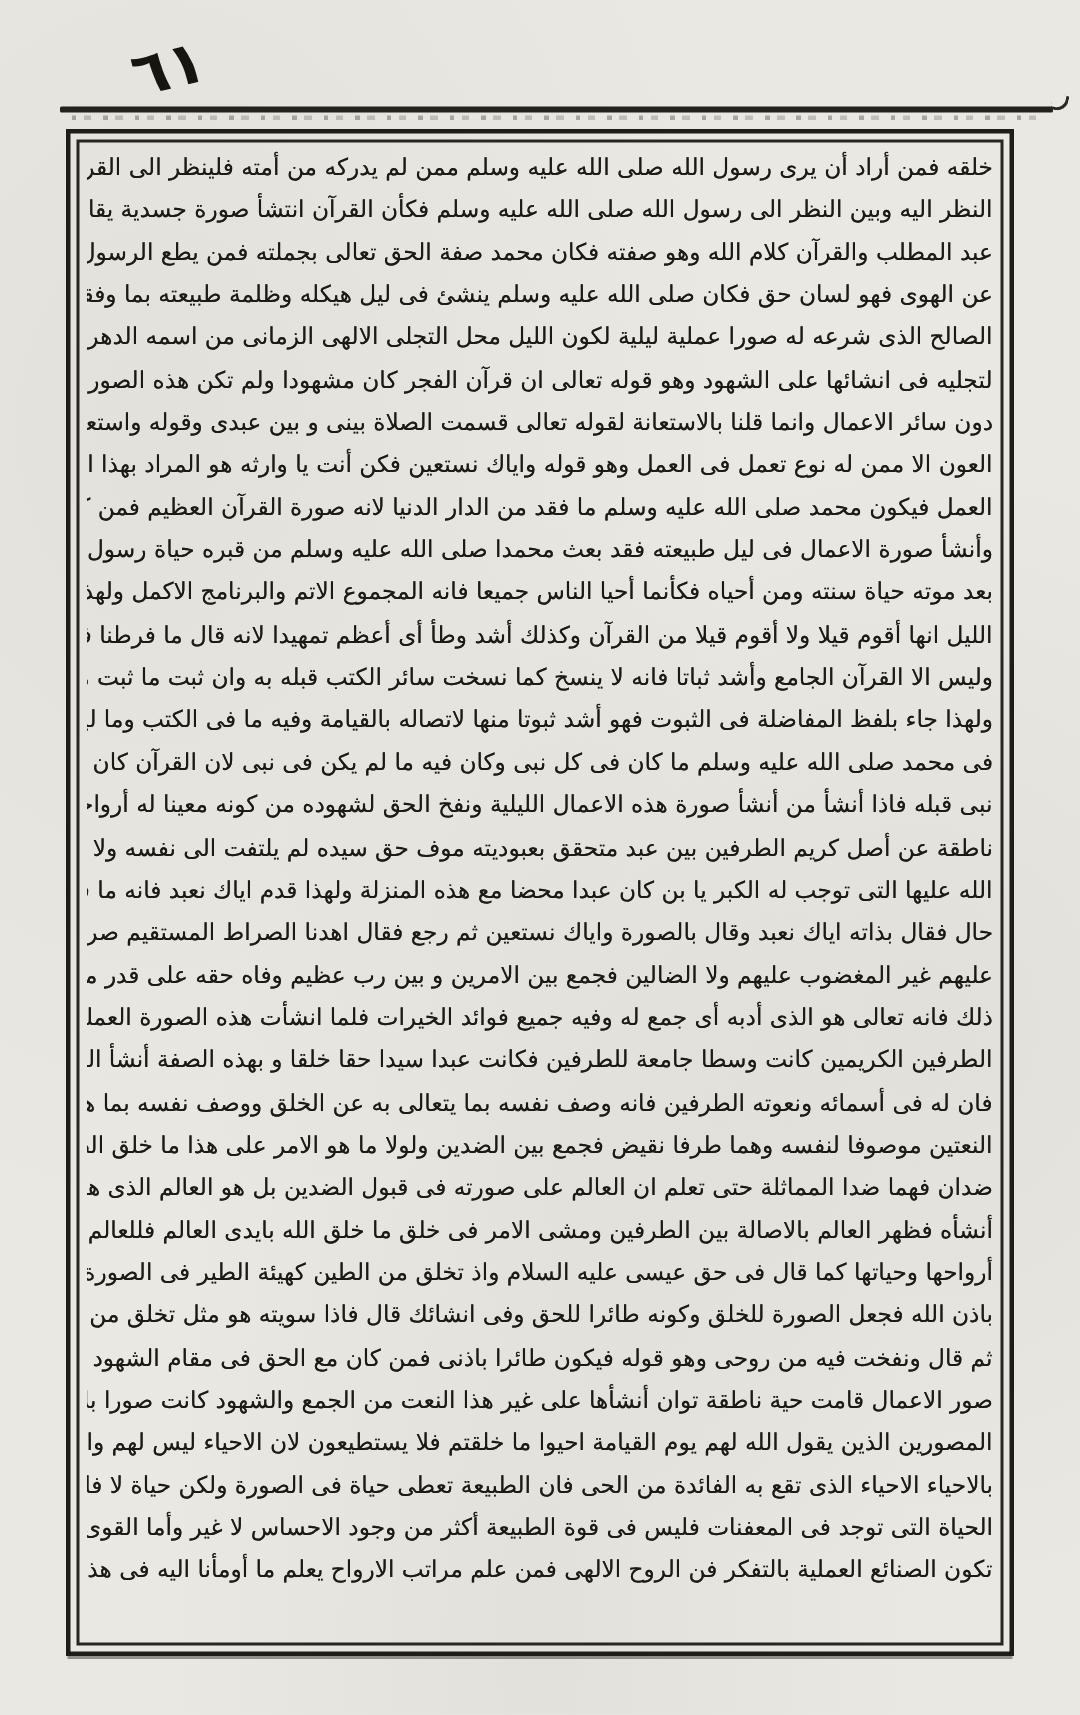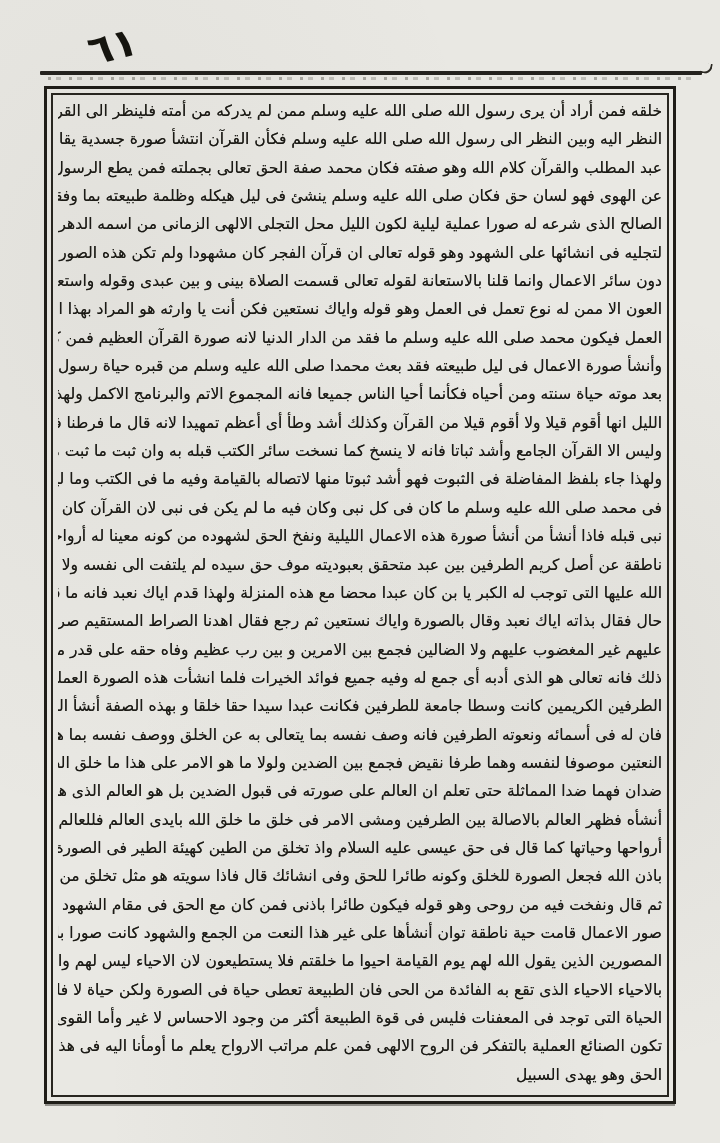--- a/index.html
+++ b/index.html
@@ -140,16 +140,15 @@
         <div class="line">ضدان فهما ضدا المماثلة حتى تعلم ان العالم على صورته فى قبول الضدين بل هو العالم الذى هو عين الضدين صورة من</div>
         <div class="line">أنشأه فظهر العالم بالاصالة بين الطرفين ومشى الامر فى خلق ما خلق الله بايدى العالم فللعالم انشاء الصور وللحق</div>
         <div class="line">أرواحها وحياتها كما قال فى حق عيسى عليه السلام واذ تخلق من الطين كهيئة الطير فى الصورة الخلقية فيكون طائرا</div>
         <div class="line">باذن الله فجعل الصورة للخلق وكونه طائرا للحق وفى انشائك قال فاذا سويته هو مثل تخلق من الطين كهيئة الطير</div>
         <div class="line">ثم قال ونفخت فيه من روحى وهو قوله فيكون طائرا باذنى فمن كان مع الحق فى مقام الشهود والجمع عند انشاء العبد</div>
         <div class="line">صور الاعمال قامت حية ناطقة توان أنشأها على غير هذا النعت من الجمع والشهود كانت صورا بلا أرواح كصور</div>
         <div class="line">المصورين الذين يقول الله لهم يوم القيامة احيوا ما خلقتم فلا يستطيعون لان الاحياء ليس لهم وانما هو لله وأعنى</div>
         <div class="line">بالاحياء الاحياء الذى تقع به الفائدة من الحى فان الطبيعة تعطى حياة فى الصورة ولكن حياة لا فائدة معها وهى</div>
         <div class="line">الحياة التى توجد فى المعفنات فليس فى قوة الطبيعة أكثر من وجود الاحساس لا غير وأما القوى الروحانية التى عنها</div>
         <div class="line">تكون الصنائع العملية بالتفكر فن الروح الالهى فمن علم مراتب الارواح يعلم ما أومأنا اليه فى هذه المجالة والله يقول</div>
-        <div class="line line-last">الحق وهو يهدى السبيل</div>
       </div>
   </div>
 </div>
 
 </body></html>

